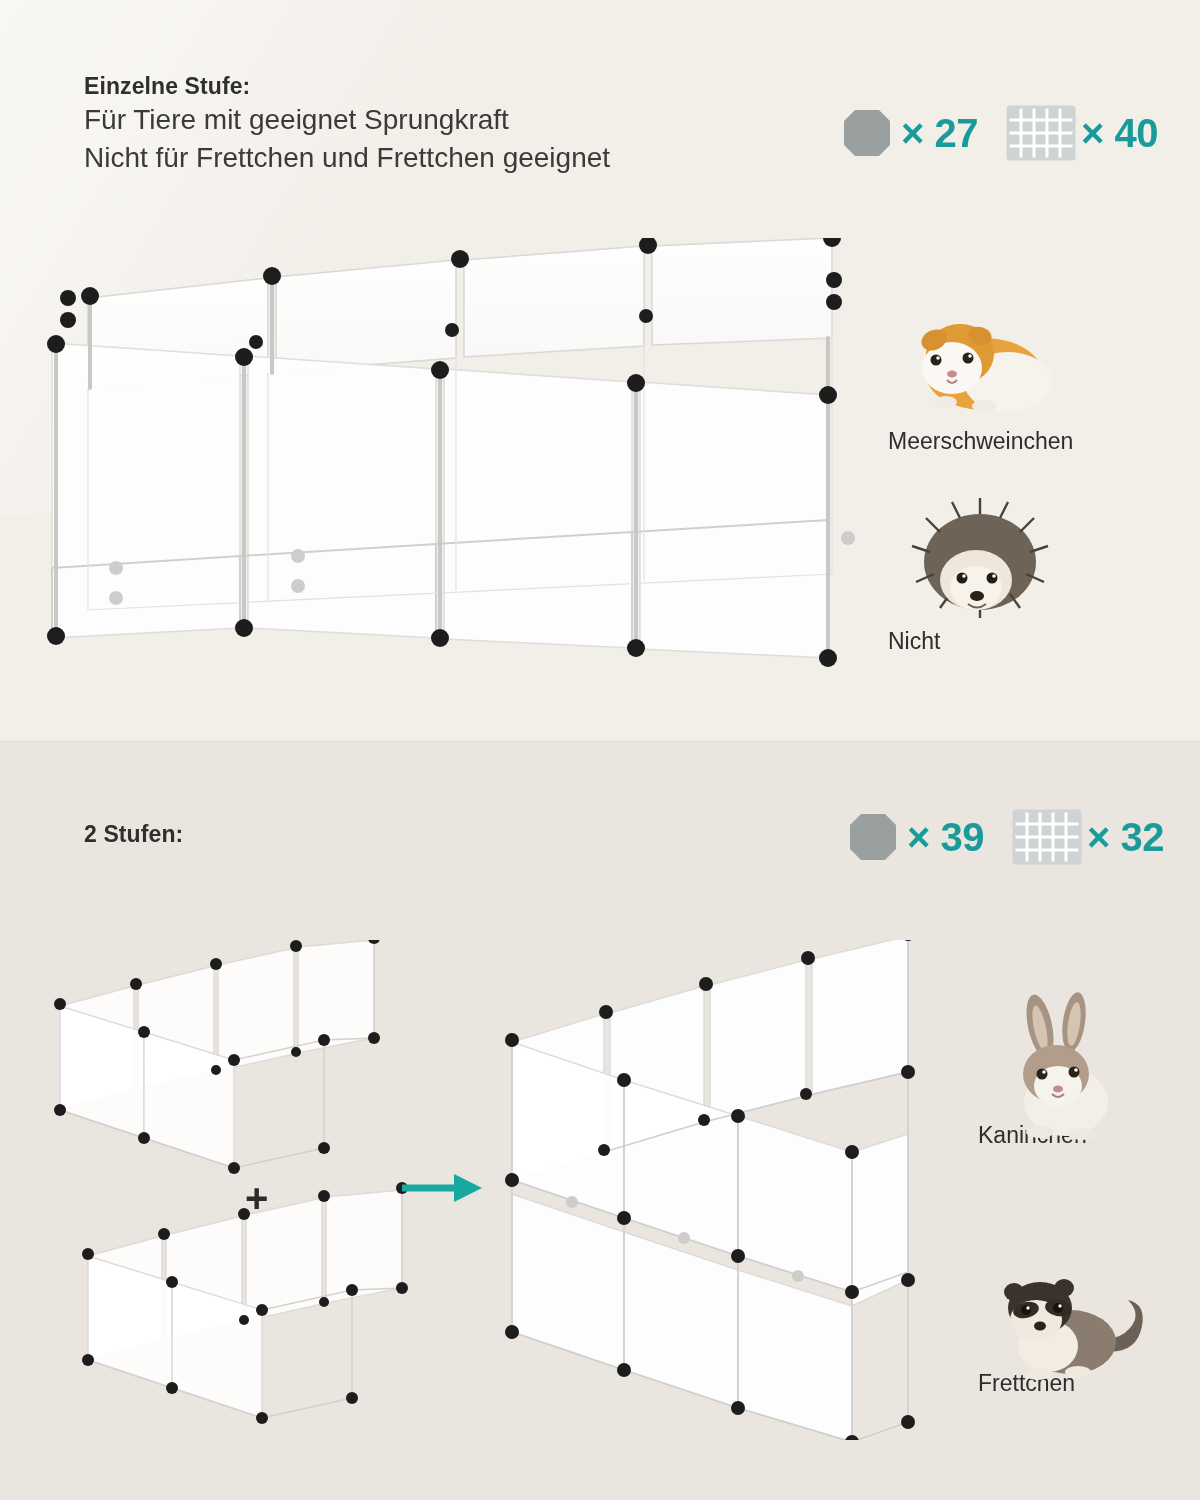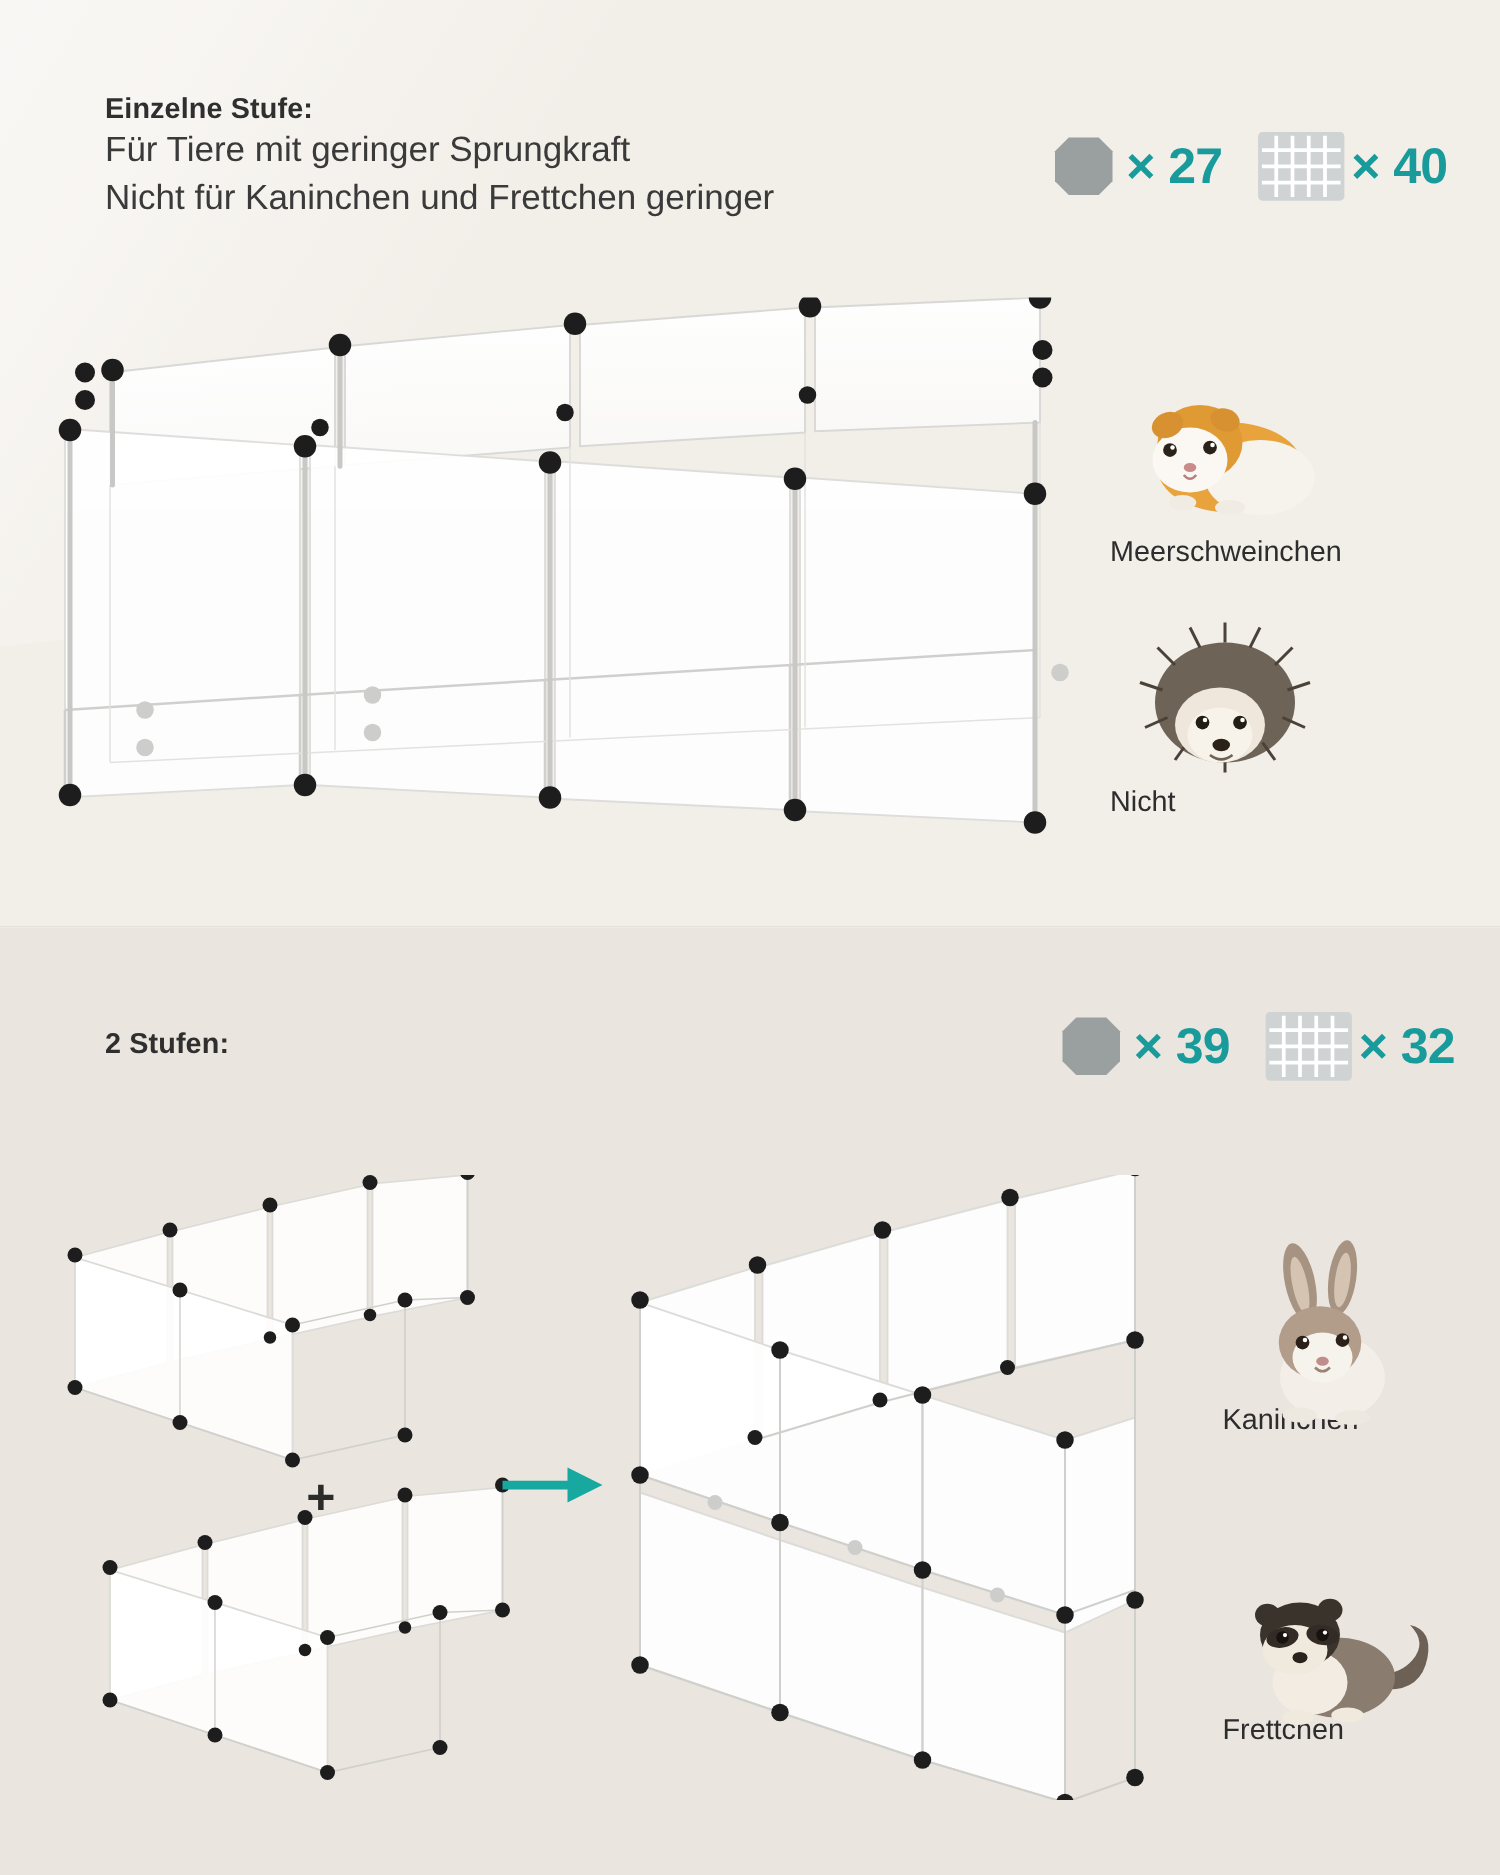--- a/index.html
+++ b/index.html
@@ -126,22 +126,22 @@
 </style>
 </head>
 <body>
 
 <div class="page">
 
   <div class="panel panel-top">
 
     <div class="headings h-top">
       <div class="title">Einzelne Stufe:</div>
-      <div class="subtitle">Für Tiere mit geringer Sprungkraft</div>
-      <div class="subtitle">Nicht für Kaninchen und Frettchen geringer</div>
+      <div class="subtitle">Für Tiere mit geeignet Sprungkraft</div>
+      <div class="subtitle">Nicht für Frettchen und Frettchen geeignet</div>
     </div>
 
     <div class="counts counts-top">
       <div class="count-item">
         <span>
           <svg class="ico-conn" width="58" height="58" viewBox="0 0 58 58" aria-hidden="true">
             <polygon points="17,6 41,6 52,17 52,41 41,52 17,52 6,41 6,17" fill="#9aa0a0"></polygon>
           </svg>
         </span>
         <span class="count-num">× 27</span>

